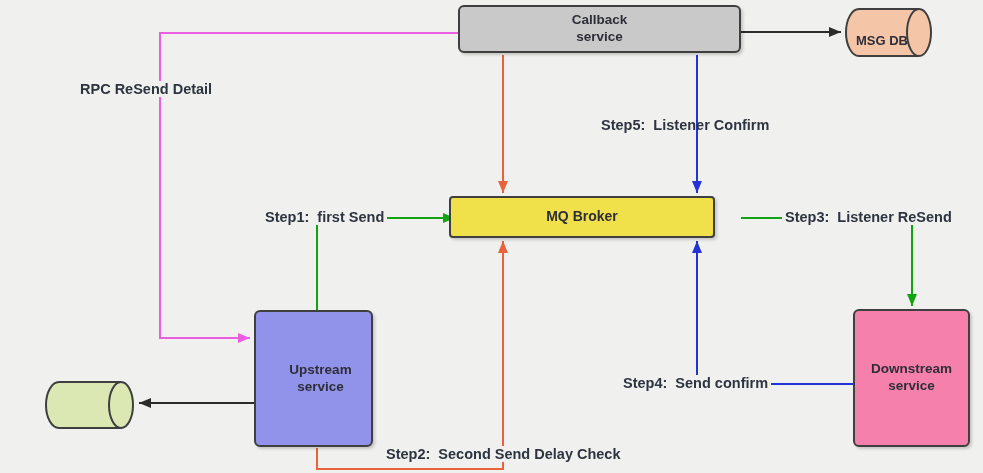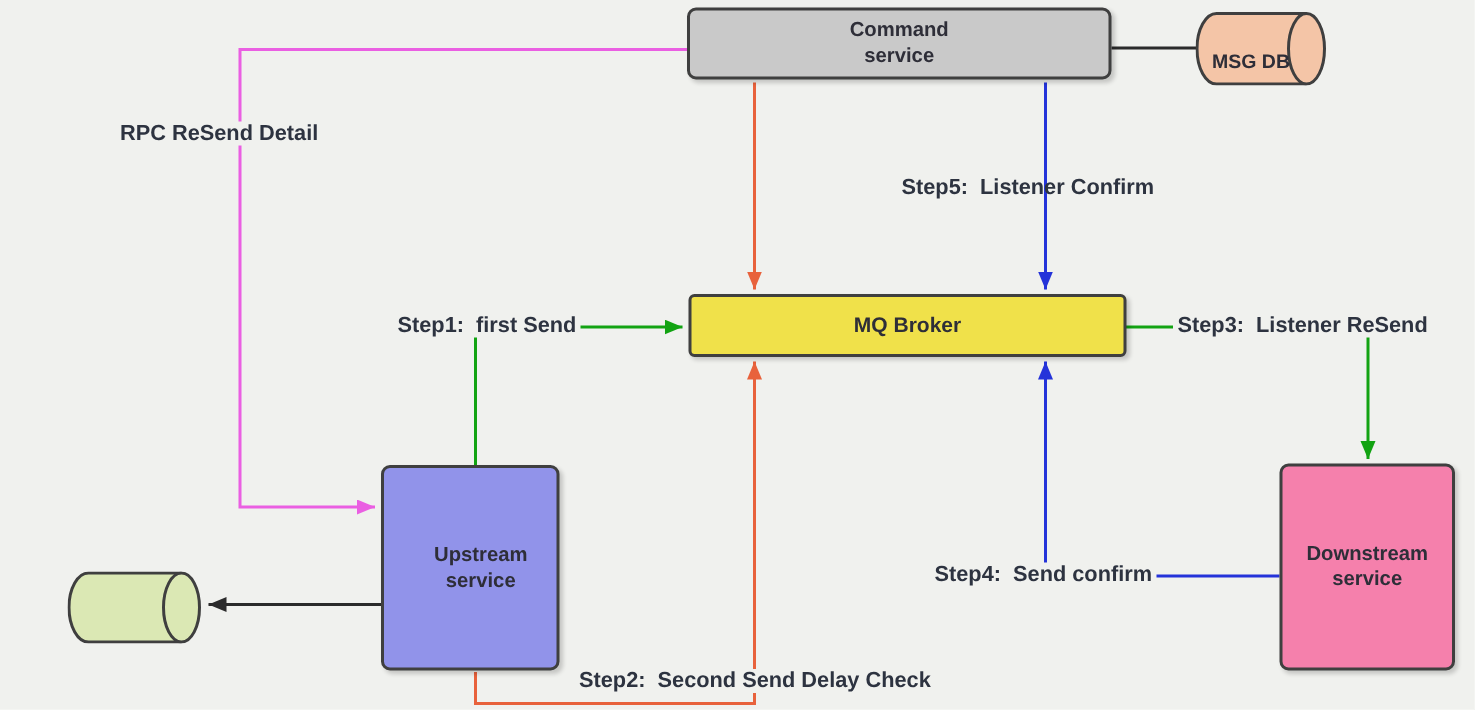--- a/index.html
+++ b/index.html
@@ -12,26 +12,26 @@
 
   .node {
     position:absolute; z-index:2;
     border:2px solid #3f3f3f; box-sizing:border-box;
     display:flex; align-items:center; justify-content:center;
     text-align:center; font-weight:bold; color:#2e2e38;
     white-space:pre-line; line-height:1.25;
     box-shadow:2px 2px 3px rgba(0,0,0,0.18);
   }
   #node-callback   { left:458px; top:5px;   width:283px; height:48px;  background:#c9c9c9; border-radius:6px; font-size:13.5px; }
-  #node-mq         { left:459px; top:196px; width:292px; height:42px;  background:#f0e14a; border-radius:4px; font-size:14px; }
+  #node-mq         { left:449px; top:196px; width:266px; height:42px;  background:#f0e14a; border-radius:4px; font-size:14px; }
   #node-upstream   { left:254px; top:310px; width:119px; height:137px; background:#9193ea; border-radius:6px; font-size:13.5px;padding-left:14px; }
   #node-downstream { left:853px; top:309px; width:117px; height:138px; background:#f580ac; border-radius:6px; font-size:13.5px; }
 
   .cylinder { position:absolute; z-index:2; }
-  #cyl-msg { left:797px; top:8px;   width:88px; height:64px; }
+  #cyl-msg { left:845px; top:8px;   width:88px; height:64px; }
   #cyl-biz { left:45px;  top:381px; width:90px; height:48px; }
   .cyl-label {
     position:absolute; left:0; top:0; right:14px; bottom:0;
     display:flex; align-items:center; justify-content:center;
     font-weight:bold; font-size:13px; color:#2e2e38;
   }
 
   .edge-label {
     position:absolute; z-index:3;
     font-weight:bold; font-size:14.5px; color:#2d3340;
@@ -74,21 +74,21 @@
     <polyline points="741,32 841,32" fill="none" stroke="#2b2b2b" stroke-width="2" marker-end="url(#m-black)"></polyline>
     <polyline points="503,55 503,193" fill="none" stroke="#e8623c" stroke-width="2" marker-end="url(#m-orange)"></polyline>
     <polyline points="697,55 697,193" fill="none" stroke="#2433d9" stroke-width="2" marker-end="url(#m-blue)"></polyline>
     <polyline points="317,310 317,218 455,218" fill="none" stroke="#12a312" stroke-width="2" marker-end="url(#m-green)"></polyline>
     <polyline points="741,218 912,218 912,306" fill="none" stroke="#12a312" stroke-width="2" marker-end="url(#m-green)"></polyline>
     <polyline points="317,448 317,469 503,469 503,241" fill="none" stroke="#e8623c" stroke-width="2" marker-end="url(#m-orange)"></polyline>
     <polyline points="853,384 697,384 697,241" fill="none" stroke="#2433d9" stroke-width="2" marker-end="url(#m-blue)"></polyline>
     <polyline points="254,403 139,403" fill="none" stroke="#2b2b2b" stroke-width="2" marker-end="url(#m-black)"></polyline>
   </svg>
 
-  <div class="node" id="node-callback">Command
+  <div class="node" id="node-callback">Callback
 service</div>
 
   <div class="node" id="node-mq">MQ Broker</div>
 
   <div class="node" id="node-upstream">Upstream
 service</div>
 
   <div class="node" id="node-downstream">Downstream
 service</div>
 

